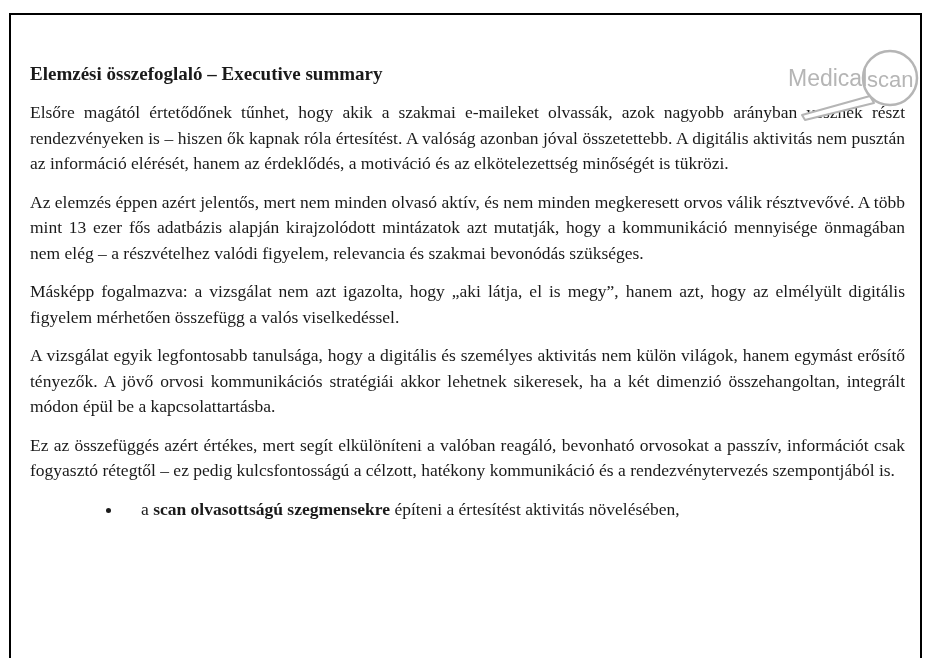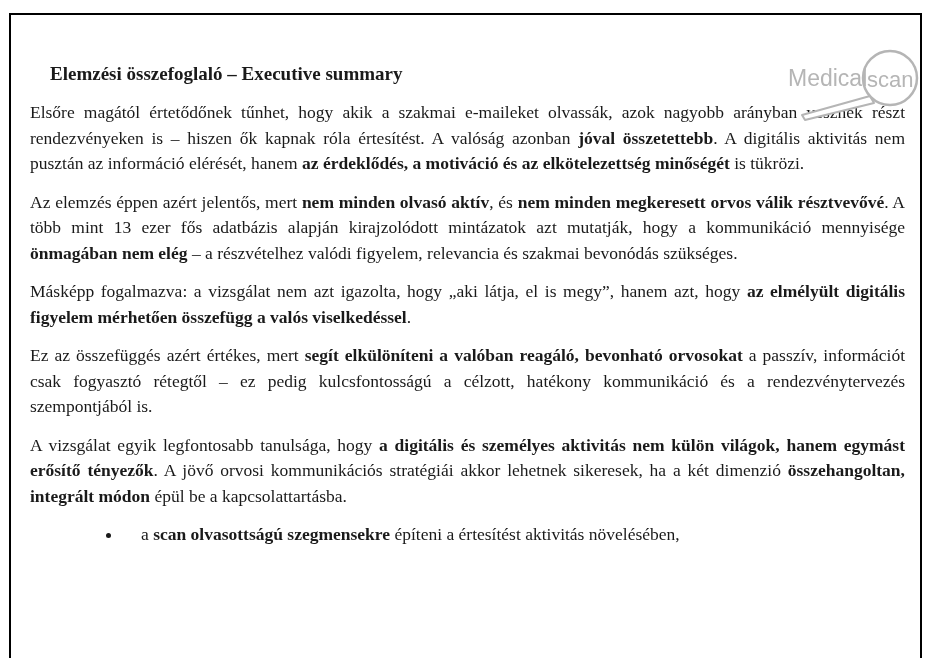--- a/index.html
+++ b/index.html
@@ -37,29 +37,28 @@
     color:var(--title-gray);
     max-width:740px;
   }
   .section-heading{
     margin-top:46px;
     margin-bottom:8px;
     font-size:19px;
     font-weight:bold;
     line-height:26px;
     color:var(--text-black);
-    margin-left:20px;
   }
   .para{
     font-size:17.5px;
     line-height:25.5px;
     text-align:justify;
     margin:13px 0;
   }
-  .para b{font-weight:bold;}
+  .para b{font-weight:normal;}
   ul.bullets{
     margin:13px 0 0 0;
     padding-left:93px;
     list-style:disc outside;
   }
   ul.bullets li{
     font-size:17.5px;
     line-height:25.5px;
     text-align:justify;
     padding-left:18px;
@@ -79,22 +78,22 @@
 </head>
 <body>
 
 <div class="frame">
   <div class="content">
     <h2 class="section-heading">Elemzési összefoglaló – Executive summary</h2>
     <div id="paragraphs">
         <p class="para"><span>Elsőre magától értetődőnek tűnhet, hogy akik a szakmai e-maileket olvassák, azok nagyobb arányban vesznek részt rendezvényeken is – hiszen ők kapnak róla értesítést. A valóság azonban </span><b>jóval összetettebb</b><span>. A digitális aktivitás nem pusztán az információ elérését, hanem </span><b>az érdeklődés, a motiváció és az elkötelezettség minőségét</b><span> is tükrözi.</span></p>
         <p class="para"><span>Az elemzés éppen azért jelentős, mert </span><b>nem minden olvasó aktív</b><span>, és </span><b>nem minden megkeresett orvos válik résztvevővé</b><span>. A több mint 13 ezer fős adatbázis alapján kirajzolódott mintázatok azt mutatják, hogy a kommunikáció mennyisége </span><b>önmagában nem elég</b><span> – a részvételhez valódi figyelem, relevancia és szakmai bevonódás szükséges.</span></p>
         <p class="para"><span>Másképp fogalmazva: a vizsgálat nem azt igazolta, hogy „aki látja, el is megy”, hanem azt, hogy </span><b>az elmélyült digitális figyelem mérhetően összefügg a valós viselkedéssel</b><span>.</span></p>
+        <p class="para"><span>A vizsgálat egyik legfontosabb tanulsága, hogy </span><b>a digitális és személyes aktivitás nem külön világok, hanem egymást erősítő tényezők</b><span>. A jövő orvosi kommunikációs stratégiái akkor lehetnek sikeresek, ha a két dimenzió </span><b>összehangoltan, integrált módon</b><span> épül be a kapcsolattartásba.</span></p>
         <p class="para"><span>Ez az összefüggés azért értékes, mert </span><b>segít elkülöníteni a valóban reagáló, bevonható orvosokat</b><span> a passzív, információt csak fogyasztó rétegtől – ez pedig kulcsfontosságú a célzott, hatékony kommunikáció és a rendezvénytervezés szempontjából is.</span></p>
-        <p class="para"><span>A vizsgálat egyik legfontosabb tanulsága, hogy </span><b>a digitális és személyes aktivitás nem külön világok, hanem egymást erősítő tényezők</b><span>. A jövő orvosi kommunikációs stratégiái akkor lehetnek sikeresek, ha a két dimenzió </span><b>összehangoltan, integrált módon</b><span> épül be a kapcsolattartásba.</span></p>
       </div>
     <ul class="bullets" id="bullet-list">
         <li><span>a </span><b>scan olvasottságú szegmensekre</b><span> építeni a értesítést aktivitás növelésében,</span></li>
       </ul>
   </div>
 </div>
 
 <div class="logo">
   <svg width="140" height="82" viewBox="0 0 140 82">
 

